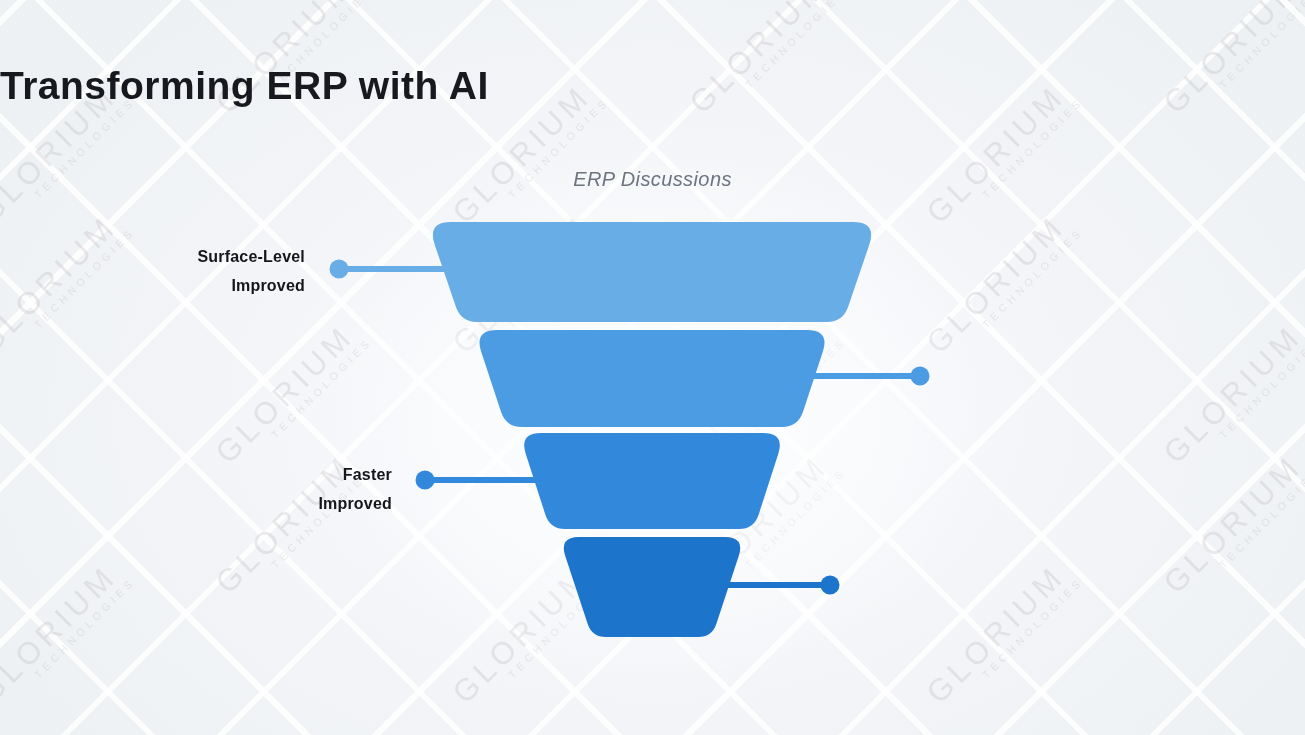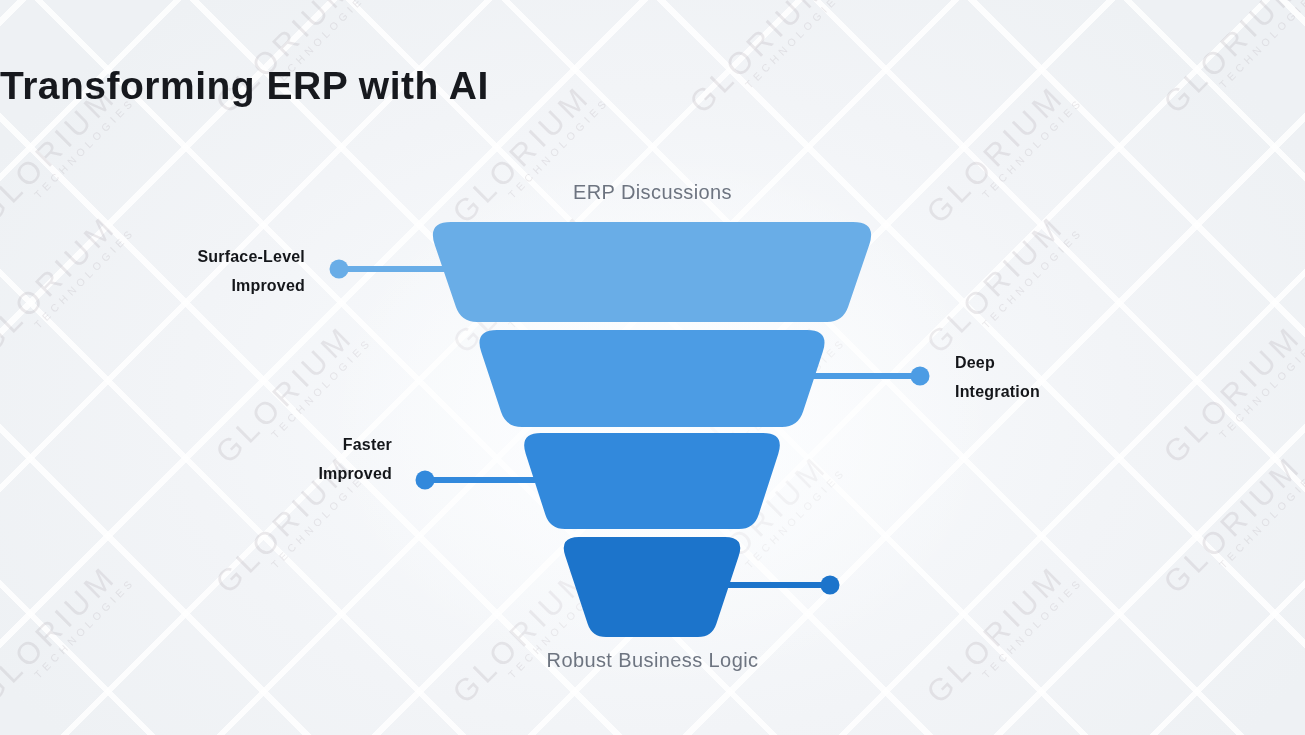--- a/index.html
+++ b/index.html
@@ -33,31 +33,31 @@
   .page-title{
     position:absolute;top:64px;left:0;width:100%;
     text-align:left;
     font-size:39px;font-weight:700;color:#17191e;letter-spacing:0.5px;
   }
   .caption{
     position:absolute;left:0;width:100%;
     text-align:center;
     font-size:20px;color:#6d7480;letter-spacing:0.4px;
   }
-  .caption.top{top:181px;}
+  .caption.top{top:168px;font-style:italic;}
   .caption.bottom{top:649px;}
   .side-label{
     position:absolute;
     font-size:16px;font-weight:700;color:#14161a;
     line-height:29px;letter-spacing:0.2px;
   }
   .side-label.align-right{text-align:right;}
   .side-label.l1{right:1000px;top:242px;}
   .side-label.l2{left:955px;top:348px;}
-  .side-label.l3{right:913px;top:430px;margin-left:10px;}
+  .side-label.l3{right:913px;top:460px;margin-left:10px;}
   .side-label.l4{left:863px;top:558px;}
 </style>
 </head>
 <body>
 
 <div class="stage">
 
   <div id="wm-layer">
       <div class="wm" style="left: 55px; top: 155px;">
         <span class="wm-1">GLORIUM</span>
@@ -146,31 +146,26 @@
       <line x1="535" y1="480" x2="425" y2="480" stroke="#3289DC" stroke-width="6"></line>
       <circle cx="425" cy="480" r="9.5" fill="#3289DC"></circle>
       <path d="M 579 537 L 725 537 Q 745 537 738.732450915922 555.9925729820546 L 716.3872843588546 623.7051989125617 Q 712 637 698 637 L 606 637 Q 592 637 587.6127156411454 623.7051989125617 L 565.267549084078 555.9925729820546 Q 559 537 579 537 Z" fill="#1C74CB"></path>
       <line x1="726" y1="585" x2="830" y2="585" stroke="#1C74CB" stroke-width="6"></line>
       <circle cx="830" cy="585" r="9.5" fill="#1C74CB"></circle>
     </svg>
 
   <div class="page-title">Transforming ERP with AI</div>
 
   <div class="caption top">ERP Discussions</div>
-  <div class="caption bottom">Robust Business Logic</div>
 
   <div class="side-label align-right l1">
     <span>Surface-Level</span><br>
     <span>Improved</span>
   </div>
 
-  <div class="side-label l2">
-    <span>Deep</span><br>
-    <span>Integration</span>
-  </div>
 
   <div class="side-label align-right l3">
     <span>Faster</span><br>
     <span>Improved</span>
   </div>
 
 
 </div>
 
 </body></html>

